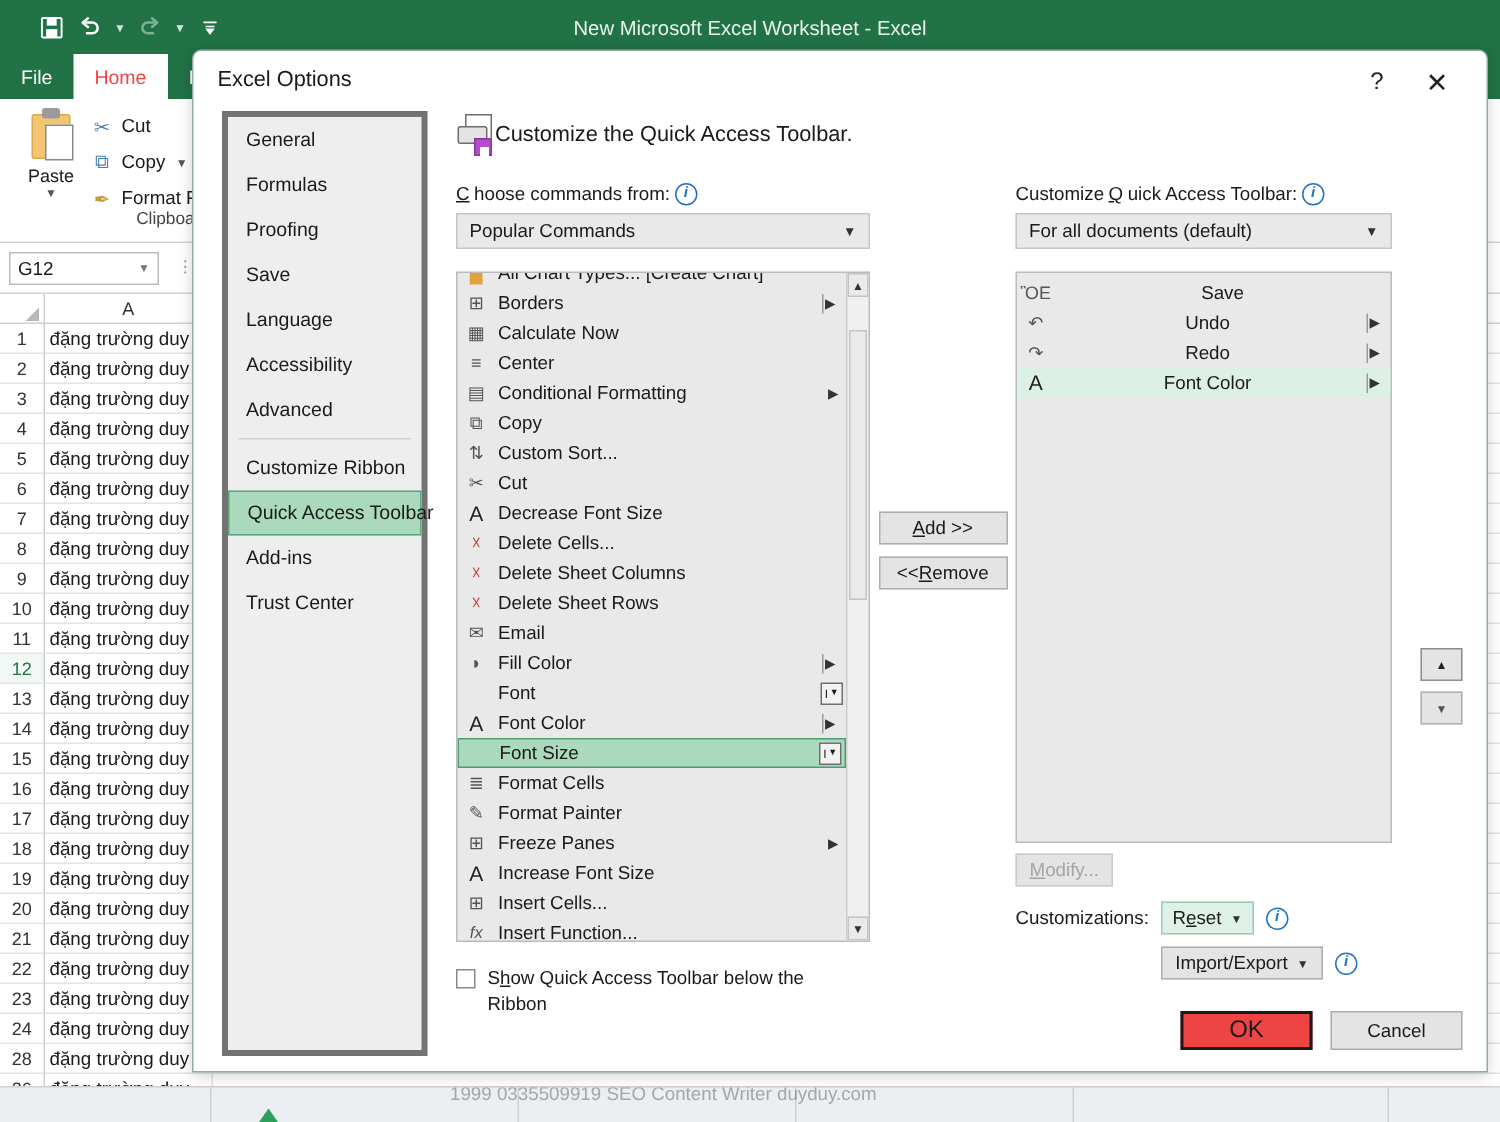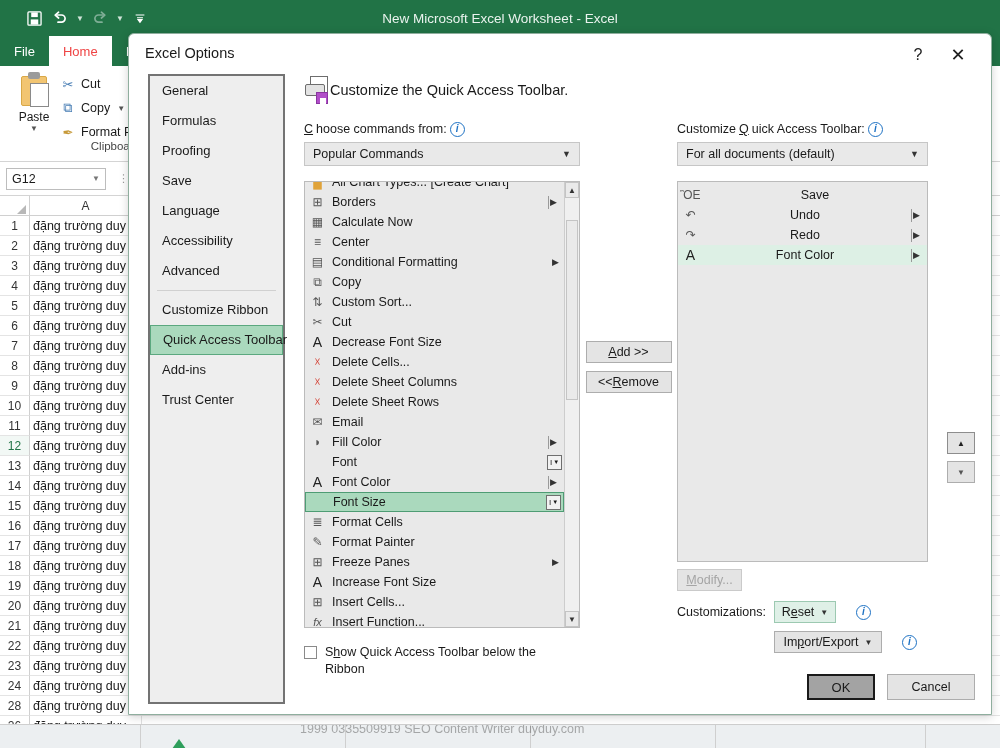--- a/index.html
+++ b/index.html
@@ -151,21 +151,21 @@
   }
   .dlg-close {
     position:absolute; right:20px; top:8px; width:26px; height:26px;
     display:flex; align-items:center; justify-content:center;
     font-size:18px; color:#222;
   }
 
   
   .nav {
     position:absolute; left:19px; top:40px; width:137px; height:630px;
-    background:#eeeeee; border:2px solid #737373;
+    background:#eeeeee; border:4px solid #737373;
   }
   .nav-item {
     height:30px; line-height:30px; padding-left:12px; font-size:13px; color:#1a1a1a;
     white-space:nowrap;
   }
   .nav-item.sel {
     background:#aad9bd; border:1px solid #5ba87f; line-height:28px;
   }
   .nav-sep { height:1px; background:#d0d0d0; margin:4px 7px 4px 7px; }
 
@@ -289,37 +289,37 @@
 
   
   .btn-modify {
     margin-top:7px; width:65px; height:22px; background:#e4e4e4; border:1px solid #cacaca;
     color:#a5a5a5; font-size:12.5px;
     display:flex; align-items:center; justify-content:center;
   }
   .cust-row { margin-top:10px; display:flex; align-items:flex-start; gap:8px; }
   .cust-lbl { font-size:12.5px; padding-top:4px; }
   .cust-btns { display:flex; flex-direction:column; gap:8px; }
-  .cust-line { display:flex; align-items:center; gap:20px; }
+  .cust-line { display:flex; align-items:center; gap:8px; }
   .btn-reset {
     width:62px; height:22px; background:#dff0e7; border:1px solid #9cc9b1;
     font-size:12.5px; display:flex; align-items:center; justify-content:center; gap:6px;
   }
   .btn-impexp {
     width:108px; height:22px; background:#e4e4e4; border:1px solid #adadad;
     font-size:12.5px; display:flex; align-items:center; justify-content:center; gap:6px;
   }
   .mini-caret { font-size:8px; color:#333; }
 
   .dlg-footer {
     position:absolute; right:16px; bottom:14px; display:flex; gap:12px;
   }
   .btn-ok {
-    width:68px; height:26px; background:#a3a3a3; border:2px solid #1a1a1a;
-    font-size:13px; display:flex; align-items:center; justify-content:center;
+    width:88px; height:26px; background:#ef4444; border:2px solid #1a1a1a;
+    font-size:16px; display:flex; align-items:center; justify-content:center;
   }
   .btn-cancel {
     width:88px; height:26px; background:#e4e4e4; border:1px solid #adadad;
     font-size:12.5px; display:flex; align-items:center; justify-content:center;
   }
 </style>
 </head>
 <body>
 
 <div id="excel-window">

